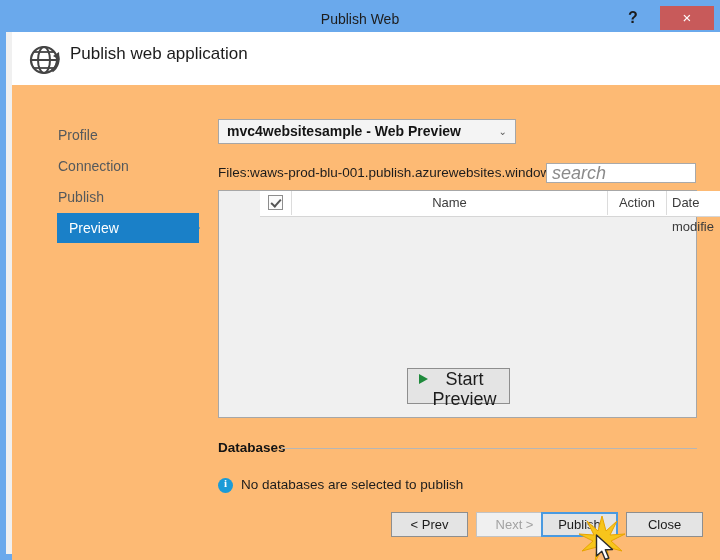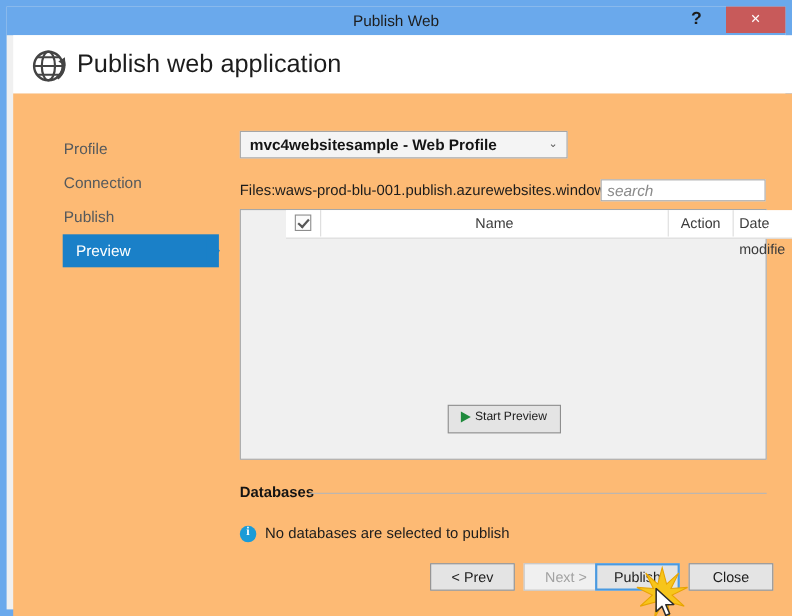--- a/index.html
+++ b/index.html
@@ -81,21 +81,21 @@
   }
   .globe-icon {
     position: absolute;
     left: 14px; top: 8px;
     width: 40px; height: 38px;
   }
   .header-title {
     position: absolute;
     left: 58px;
     top: 12px;
-    font-size: 23px;
+    font-size: 17px;
     color: #1c1c1c;
   }
 
   
   .body-area {
     position: absolute;
     left: 6px; top: 79px;
     width: 708px;
     height: 475px;
     background: #fdba74;
@@ -185,21 +185,21 @@
   }
   .search-box {
     position: absolute;
     left: 534px;
     top: 78px;
     width: 150px;
     height: 20px;
     box-sizing: border-box;
     background: #ffffff;
     border: 1px solid #a9a9a9;
-    font-size: 14px;
+    font-size: 18px;
     font-style: italic;
     color: #8a8a8a;
     line-height: 18px;
     padding-left: 5px;
     font-family: "Liberation Sans", sans-serif;
   }
   .search-box::placeholder { color: #8a8a8a; font-style: italic; opacity: 1; }
 
   
   .filelist {
@@ -251,25 +251,25 @@
     width: 4px; height: 8px;
     border: solid #555555;
     border-width: 0 2px 2px 0;
     transform: rotate(42deg);
   }
   .start-preview {
     position: absolute;
     left: 188px;
     top: 177px;
     width: 103px;
-    height: 26px;
+    height: 36px;
     box-sizing: border-box;
     background: #e4e4e4;
     border: 1px solid #8e8e8e;
-    font-size: 11px;
+    font-size: 18px;
     color: #1c1c1c;
     line-height: 20px;
     text-align: center;
     padding-left: 12px;
     cursor: default;
   }
   .play-tri {
     position: absolute;
     left: 11px;
     top: 5px;
@@ -392,21 +392,21 @@
 
     <div class="sidebar">
       <div class="nav-item n0">Profile</div>
       <div class="nav-item n1">Connection</div>
       <div class="nav-item n2">Publish</div>
       <div class="nav-item n3 selected">Preview</div>
       <div class="nav-arrow"></div>
     </div>
 
     <div class="profile-select">
-      <span>mvc4websitesample - Web Profile</span>
+      <span>mvc4websitesample - Web Preview</span>
       <span class="profile-caret">⌄</span>
     </div>
 
     <div class="files-label">Files:</div>
     <div class="files-path">waws-prod-blu-001.publish.azurewebsites.windows.n...</div>
     <input class="search-box" type="text" placeholder="search" style="">
 
     <div class="filelist">
       <div class="fl-header">
         <div class="fl-cell check">

